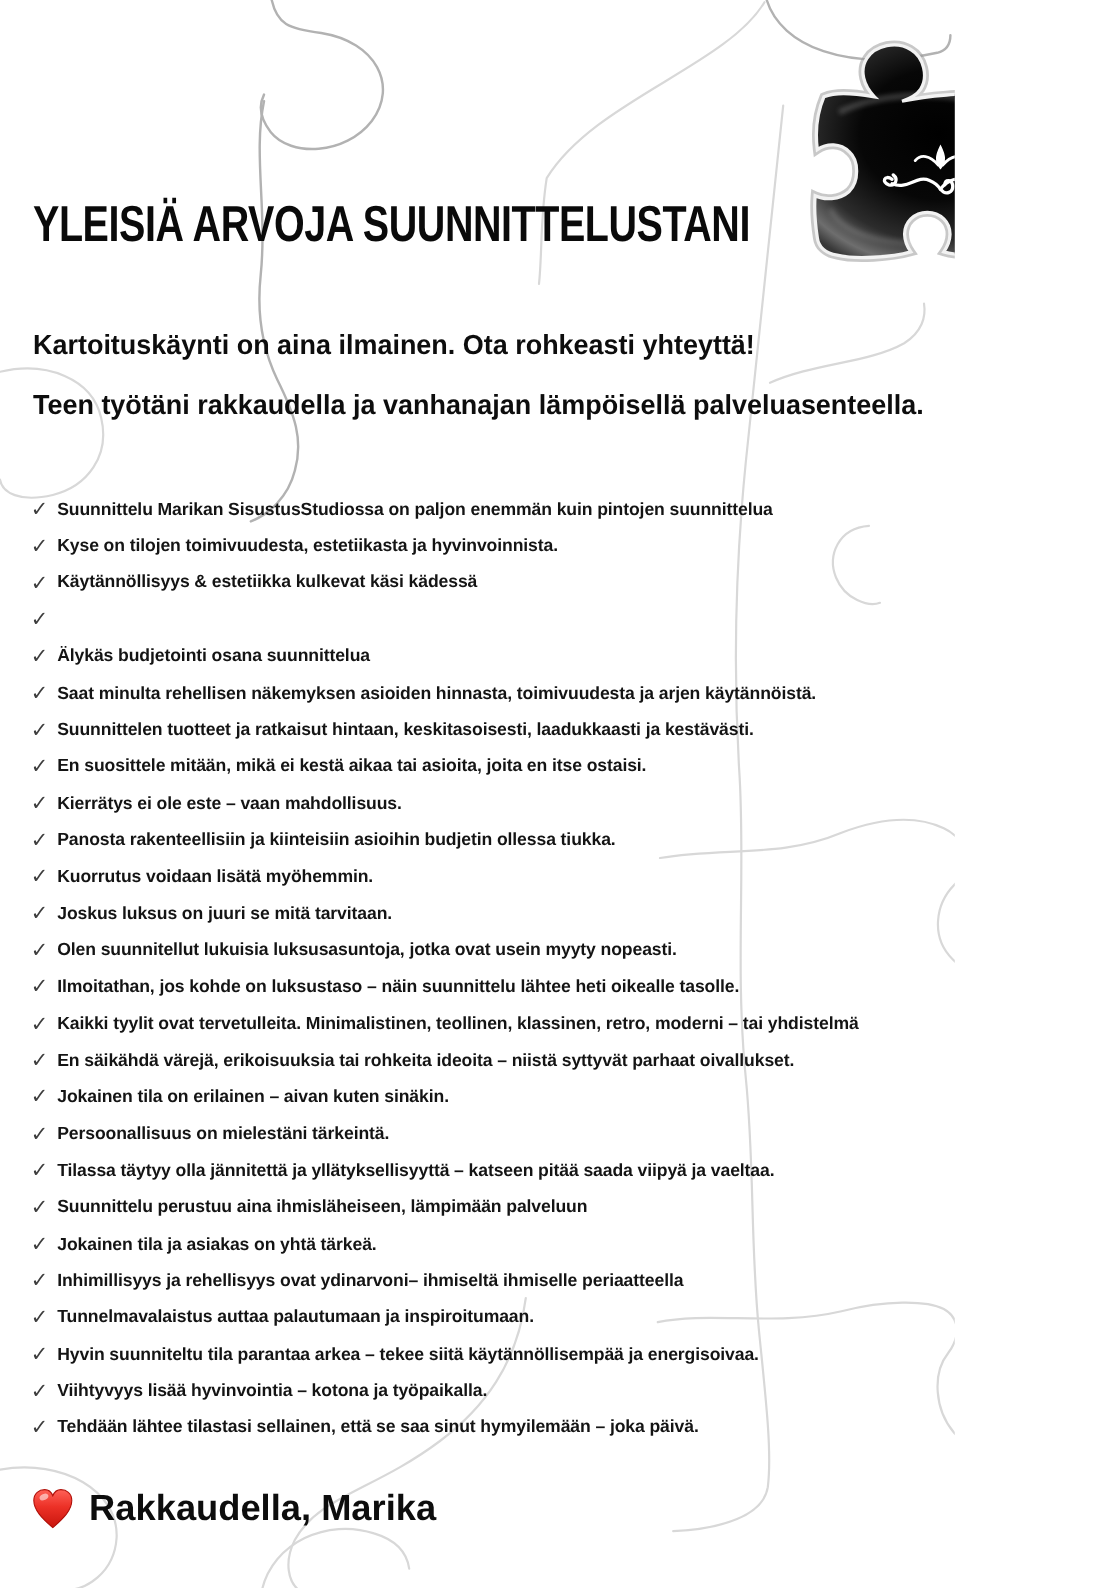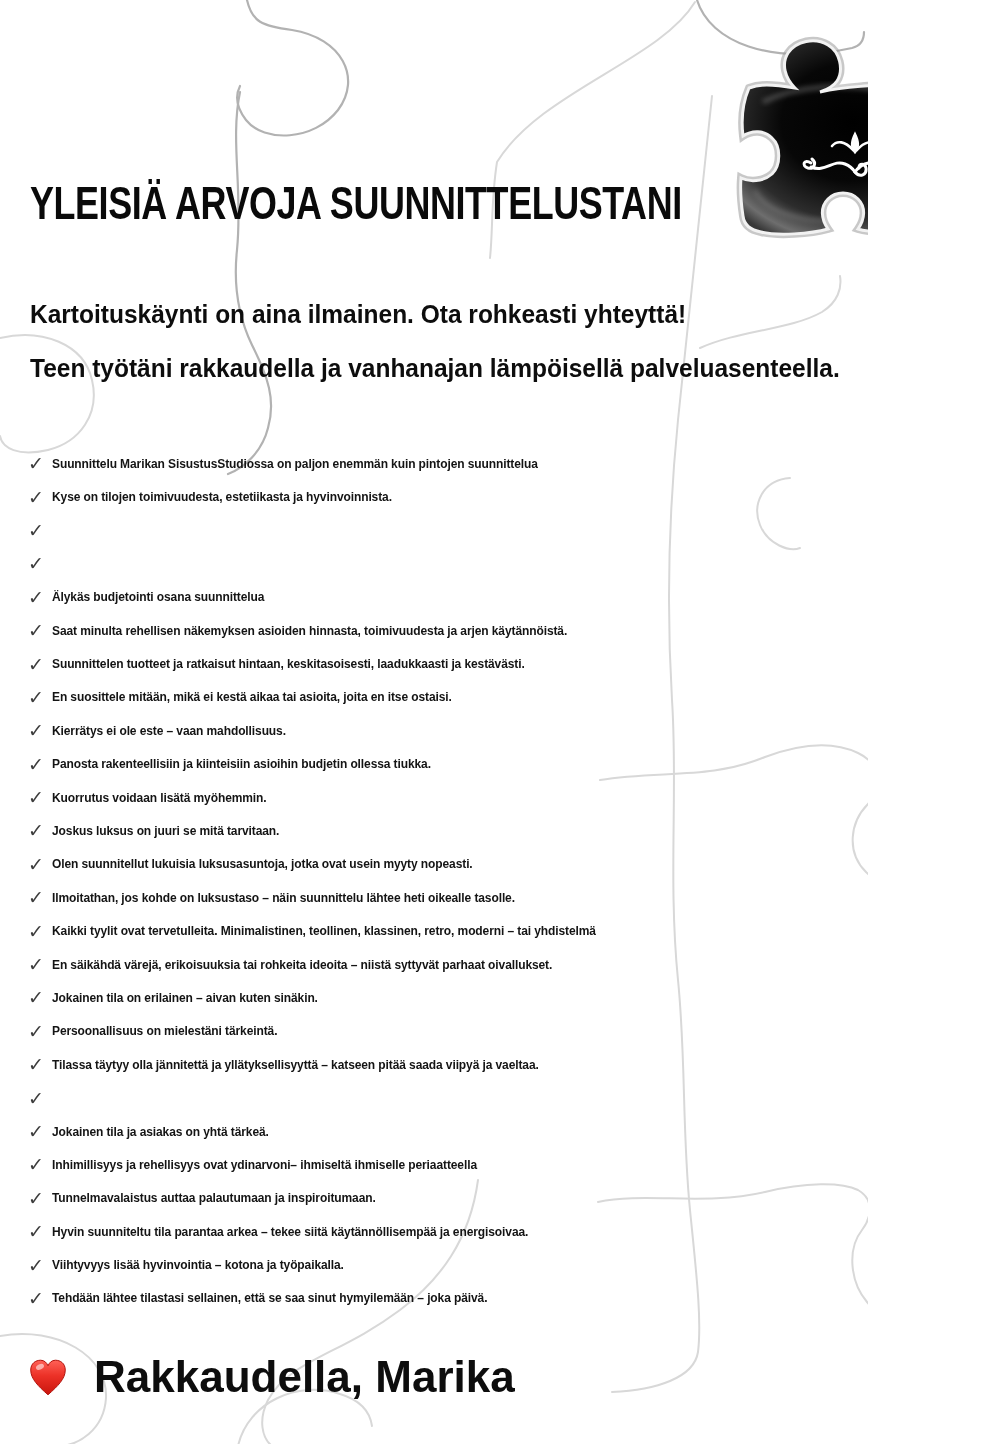--- a/index.html
+++ b/index.html
@@ -63,41 +63,40 @@
   }
   .check{
     width:24px;
     flex:0 0 24px;
     font-size:19px;
     font-weight:400;
     color:var(--check,#3d3d3d);
     line-height:1;
   }
   .value-text{
-    font-size:12px;
+    font-size:16px;
     font-weight:bold;
     color:#141414;
     white-space:nowrap;
     letter-spacing:-0.1px;
   }
 
   .signature{
     position:absolute;
     left:28px;top:1352px;
     display:flex;
     align-items:center;
     gap:13px;
     z-index:2;
   }
   .signature-text{
-    font-size:44px;
+    font-size:33px;
     font-weight:bold;
     color:#0d0d0d;
     white-space:nowrap;
-    margin-left:13px;
   }
 </style>
 </head>
 <body>
 
 <div class="page">
 
   <svg id="bg-svg" viewBox="0 0 1000 1444" aria-hidden="true">
     <defs>
       <radialGradient id="pieceGrad" cx="48%" cy="42%" r="68%">
@@ -191,20 +190,21 @@
       <span class="value-text">Suunnittelu Marikan SisustusStudiossa on paljon enemmän kuin pintojen suunnittelua</span>
     </li>
 
     <li class="value-item">
       <span class="check">✓</span>
       <span class="value-text">Kyse on tilojen toimivuudesta, estetiikasta ja hyvinvoinnista.</span>
     </li>
 
     <li class="value-item">
       <span class="check">✓</span>
+      <span class="value-text">Käytännöllisyys &amp; estetiikka kulkevat käsi kädessä</span>
     </li>
 
     <li class="value-item">
       <span class="check">✓</span>
     </li>
 
     <li class="value-item">
       <span class="check">✓</span>
       <span class="value-text">Älykäs budjetointi osana suunnittelua</span>
     </li>
@@ -274,20 +274,21 @@
       <span class="value-text">Persoonallisuus on mielestäni tärkeintä.</span>
     </li>
 
     <li class="value-item">
       <span class="check">✓</span>
       <span class="value-text">Tilassa täytyy olla jännitettä ja yllätyksellisyyttä – katseen pitää saada viipyä ja vaeltaa.</span>
     </li>
 
     <li class="value-item">
       <span class="check">✓</span>
+      <span class="value-text">Suunnittelu perustuu aina ihmisläheiseen, lämpimään palveluun</span>
     </li>
 
     <li class="value-item">
       <span class="check">✓</span>
       <span class="value-text">Jokainen tila ja asiakas on yhtä tärkeä.</span>
     </li>
 
     <li class="value-item">
       <span class="check">✓</span>
       <span class="value-text">Inhimillisyys ja rehellisyys ovat ydinarvoni– ihmiseltä ihmiselle periaatteella</span>

